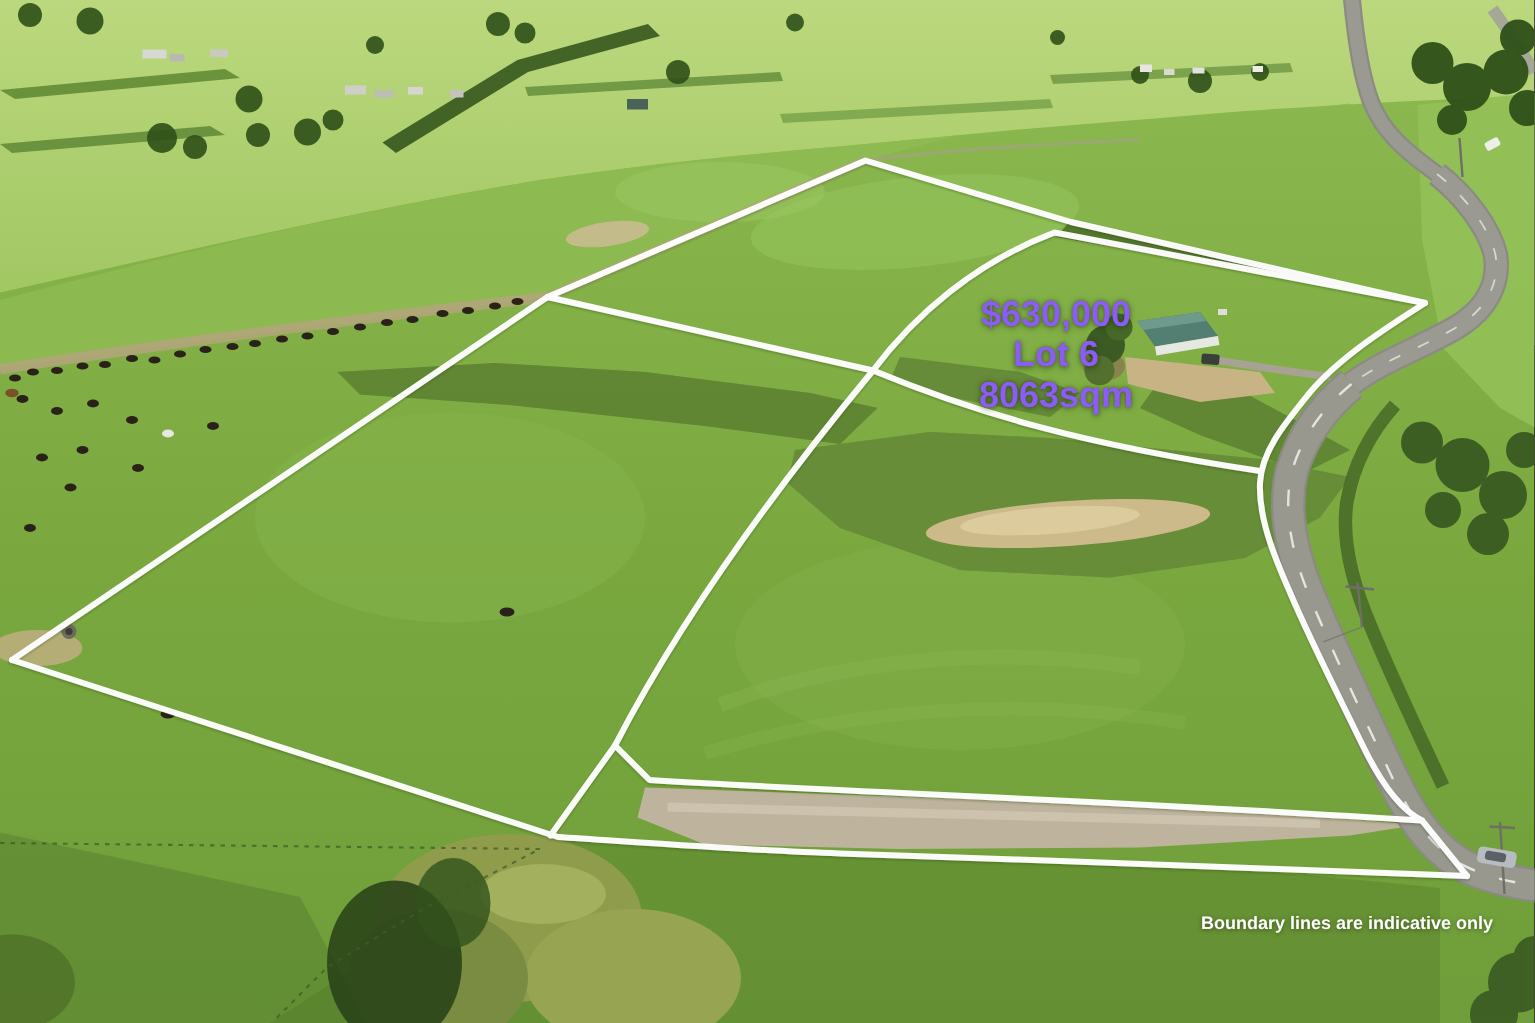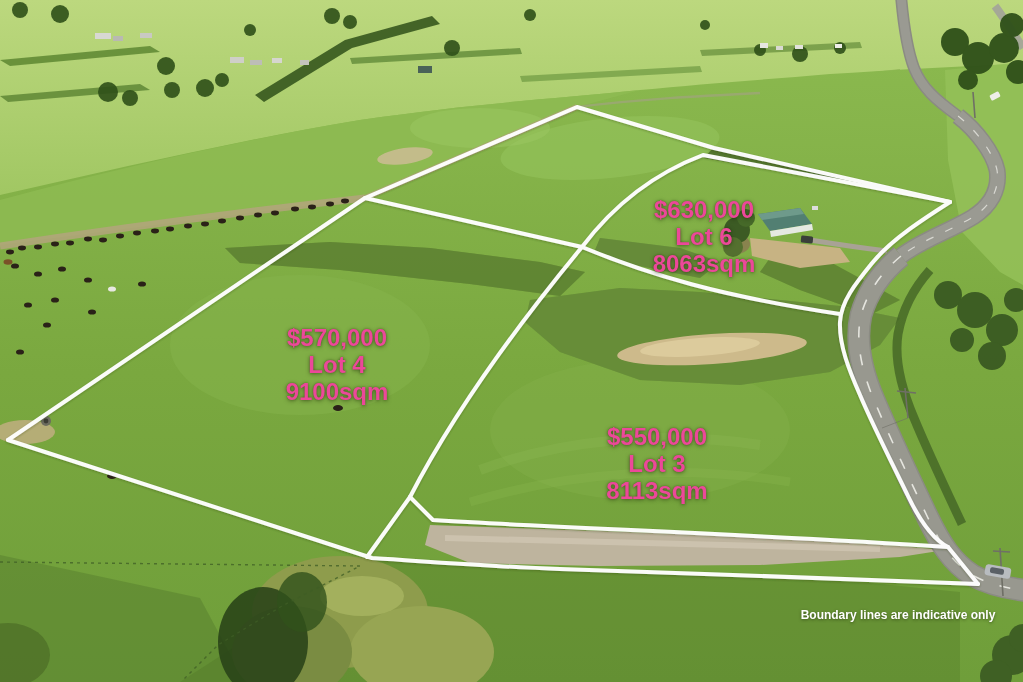--- a/index.html
+++ b/index.html
@@ -3,21 +3,21 @@
 <meta charset="utf-8">
 <style>
   html,body{margin:0;padding:0;background:#222;}
   .stage{
     position:relative;width:1023px;height:682px;overflow:hidden;
     font-family:"Liberation Sans",sans-serif;
   }
   .stage svg{position:absolute;left:0;top:0;}
   .lot-label{
     position:absolute;transform:translateX(-50%);
-    color:#ec4899;font-weight:700;font-size:24px;line-height:27px;
+    color:#8b5cf6;font-weight:700;font-size:24px;line-height:27px;
     text-align:center;white-space:nowrap;
     text-shadow:0 1px 4px rgba(30,40,10,.55), 0 0 2px rgba(30,40,10,.35);
   }
   .disclaimer{
     position:absolute;transform:translateX(-50%);
     color:#fff;font-weight:700;font-size:12px;line-height:18px;
     white-space:nowrap;text-align:center;
     text-shadow:0 1px 3px rgba(30,40,10,.55);
     padding-left:40px;
   }
@@ -273,27 +273,17 @@
     <path d="M410,497 L367,557"></path>
   </g>
 </svg>
 
 <div class="lot-label" style="left:704px;top:196px;">
   <div>$630,000</div>
   <div>Lot 6</div>
   <div>8063sqm</div>
 </div>
 
-<div class="lot-label" style="left:337px;top:324px;">
-  <div>$570,000</div>
-  <div>Lot 4</div>
-  <div>9100sqm</div>
+
+
+<div class="disclaimer" style="left:878px;top:606px;">Boundary lines are indicative only</div>
+
 </div>
 
-<div class="lot-label" style="left:657px;top:423px;">
-  <div>$550,000</div>
-  <div>Lot 3</div>
-  <div>8113sqm</div>
-</div>
-
-<div class="disclaimer" style="left:878px;top:606px;">Boundary lines are indicative only</div>
-
-</div>
-
 </body></html>

